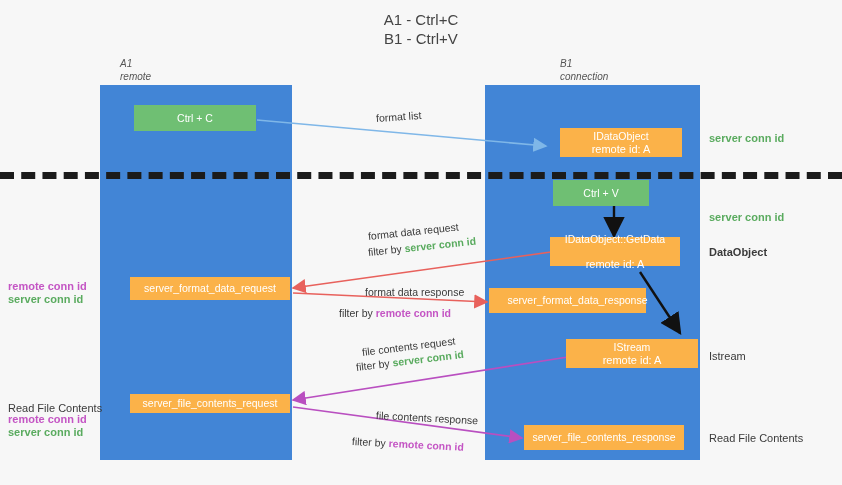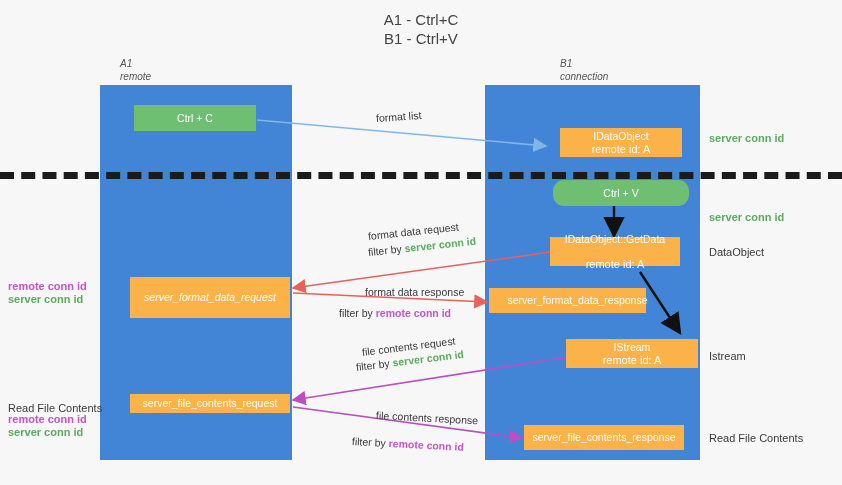--- a/index.html
+++ b/index.html
@@ -116,55 +116,55 @@
 
   <div class="abs box green" style="left:134px;top:105px;width:122px;height:26px;">
     <div>Ctrl + C</div>
   </div>
 
   <div class="abs box orange" style="left:552px;top:128px;width:122px;height:29px;margin-left:8px;">
     <div>IDataObject</div>
     <div class="l2">remote id: A</div>
   </div>
 
-  <div class="abs box green" style="left:553px;top:180px;width:136px;height:26px;border-radius:11px;">
+  <div class="abs box green" style="left:553px;top:180px;width:96px;height:26px;">
     <div>Ctrl + V</div>
   </div>
 
   <div class="abs box orange" style="left:550px;top:237px;width:130px;height:29px;gap:12px;">
     <div>IDataObject::GetData</div>
     <div class="l2">remote id: A</div>
   </div>
 
   <div class="abs box orange" style="left:566px;top:339px;width:132px;height:29px;">
     <div>IStream</div>
     <div class="l2">remote id: A</div>
   </div>
 
-  <div class="abs box orange" style="left:130px;top:277px;width:160px;height:41px;font-style:italic;">
+  <div class="abs box orange" style="left:130px;top:277px;width:160px;height:23px;">
     <div>server_format_data_request</div>
   </div>
 
   <div class="abs box orange" style="left:489px;top:288px;width:157px;height:25px;padding-left:20px;">
     <div>server_format_data_response</div>
   </div>
 
   <div class="abs box orange" style="left:130px;top:394px;width:160px;height:19px;">
     <div>server_file_contents_request</div>
   </div>
 
   <div class="abs box orange" style="left:524px;top:425px;width:160px;height:25px;">
     <div>server_file_contents_response</div>
   </div>
 
   <div class="abs note green-txt" style="left:709px;top:131px;">server conn id</div>
 
   <div class="abs note green-txt" style="left:709px;top:210px;">server conn id</div>
 
-  <div class="abs note dark-txt" style="left:709px;top:245px;">DataObject</div>
+  <div class="abs note dark-txt" style="left:709px;top:245px;font-weight:bold;">DataObject</div>
 
   <div class="abs note dark-txt" style="left:709px;top:349px;">Istream</div>
 
   <div class="abs note dark-txt" style="left:709px;top:431px;">Read File Contents</div>
 
   <div class="abs note purple-txt" style="left:8px;top:279px;">remote conn id</div>
   <div class="abs note green-txt" style="left:8px;top:292px;">server conn id</div>
 
   <div class="abs note dark-txt" style="left:8px;top:393px;margin-top:8px;">Read File Contents</div>
   <div class="abs note purple-txt" style="left:8px;top:412px;">remote conn id</div>

